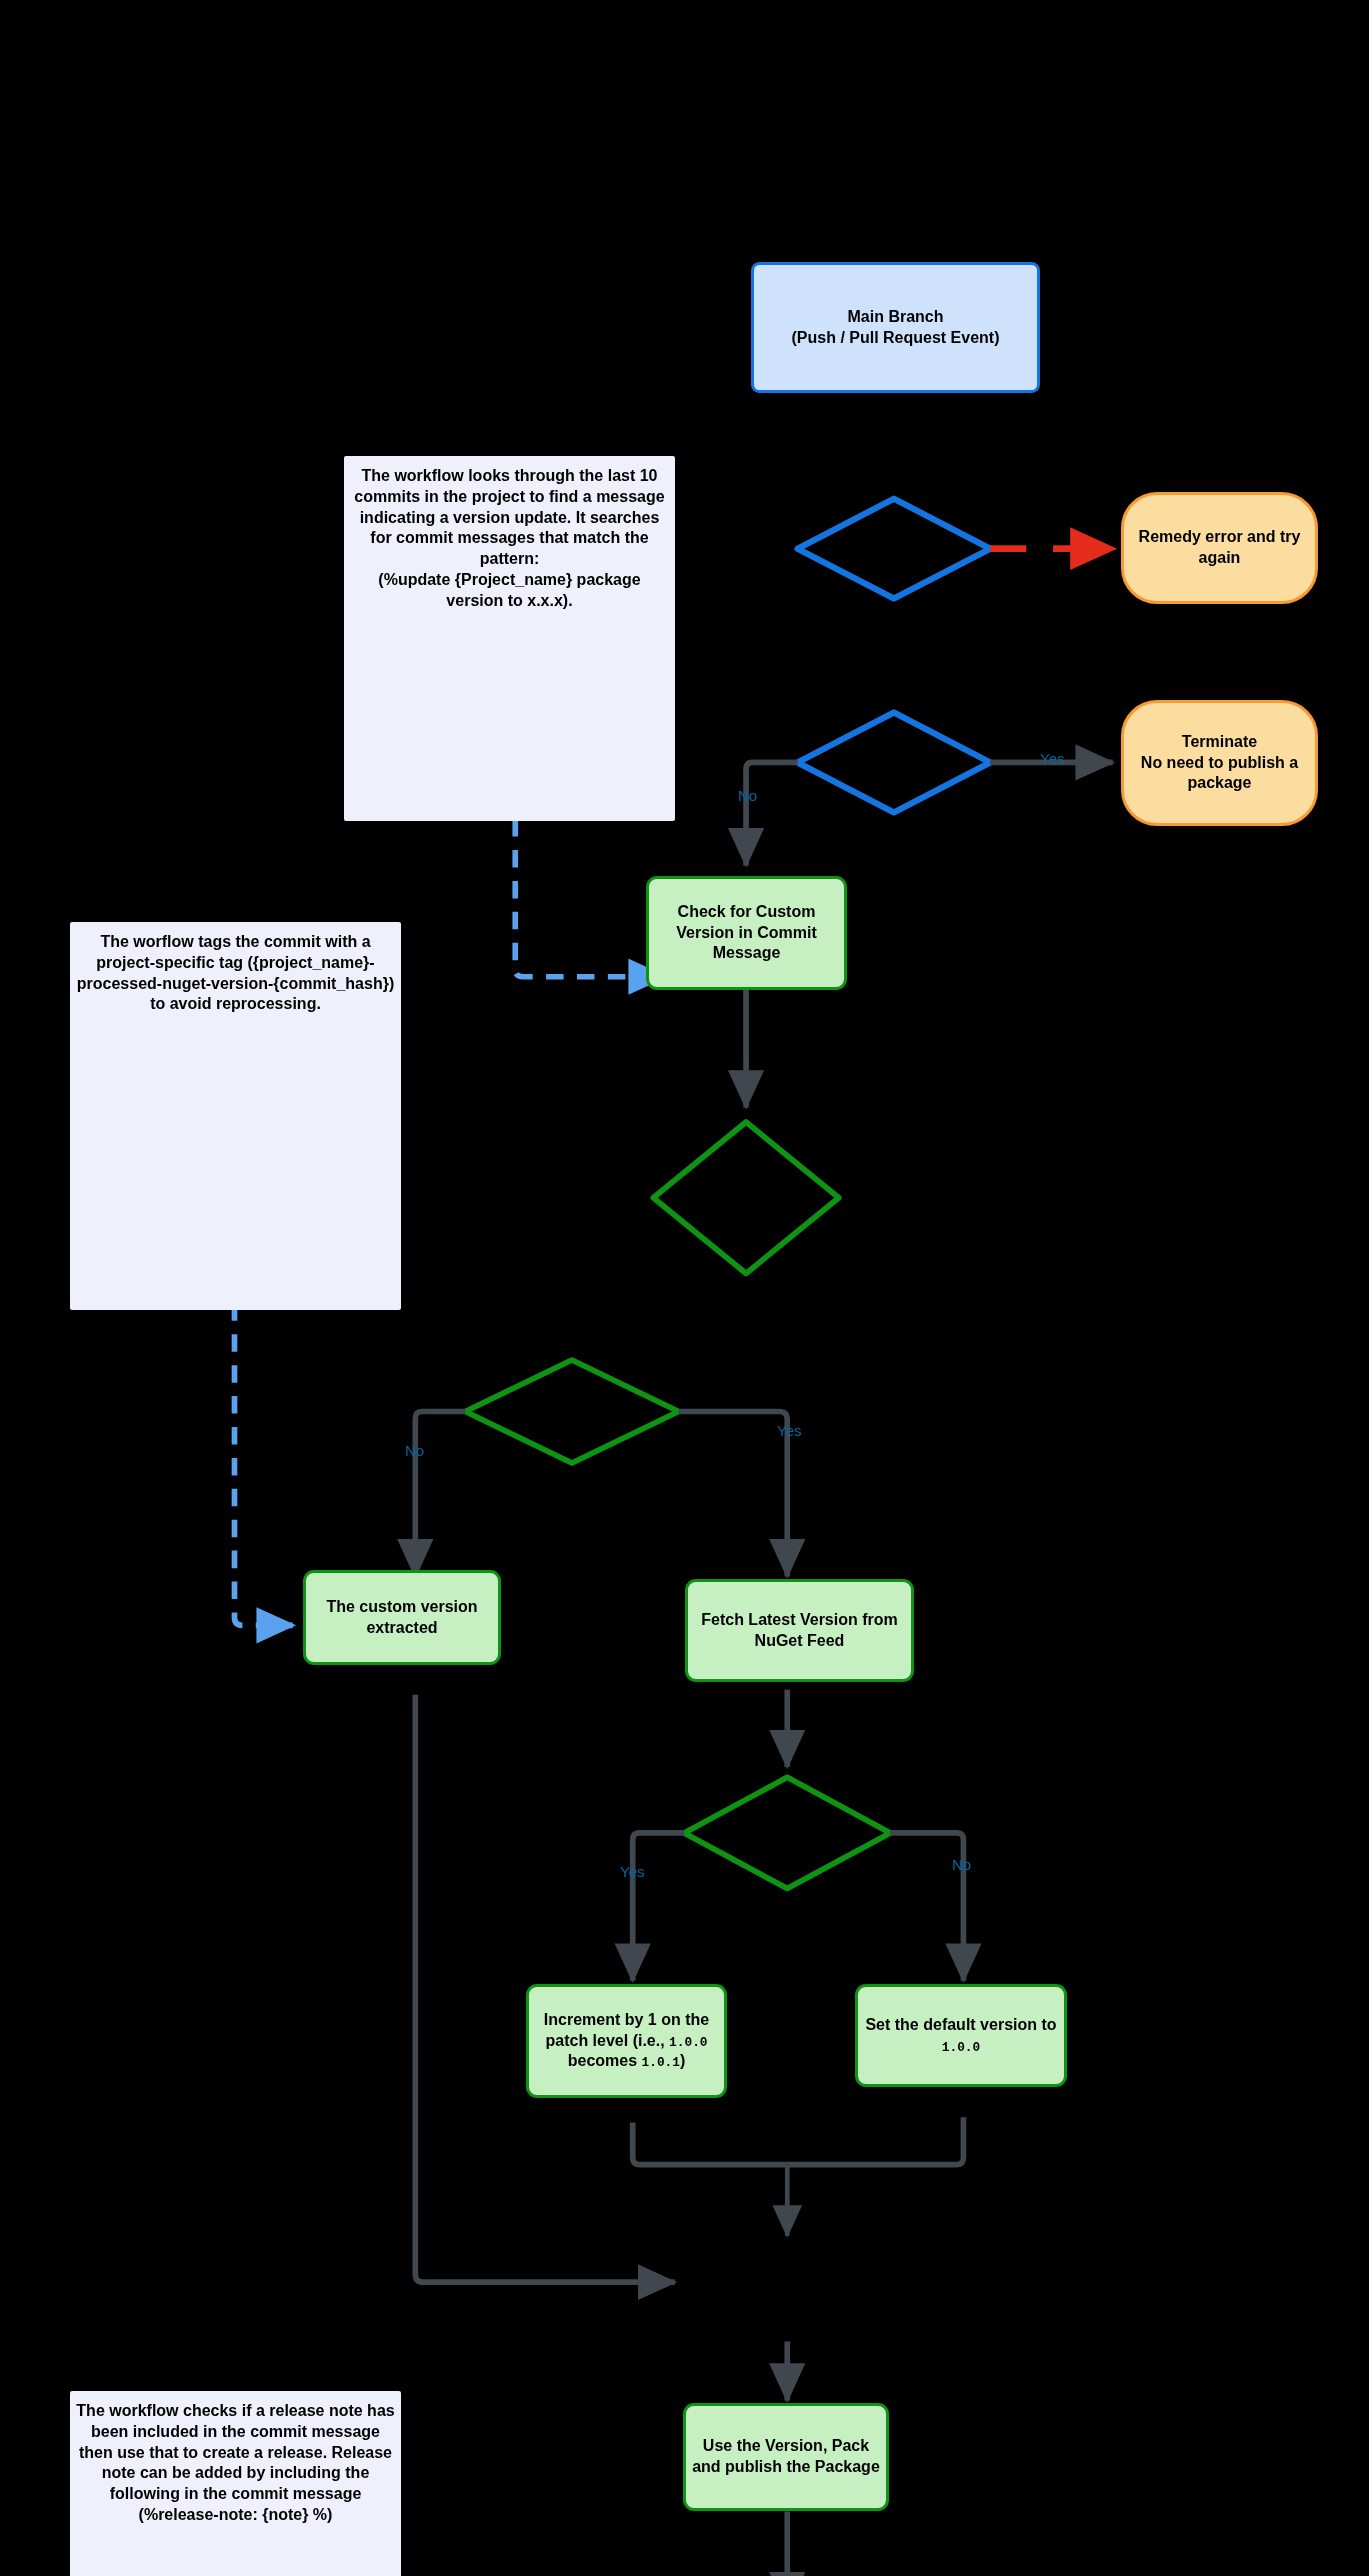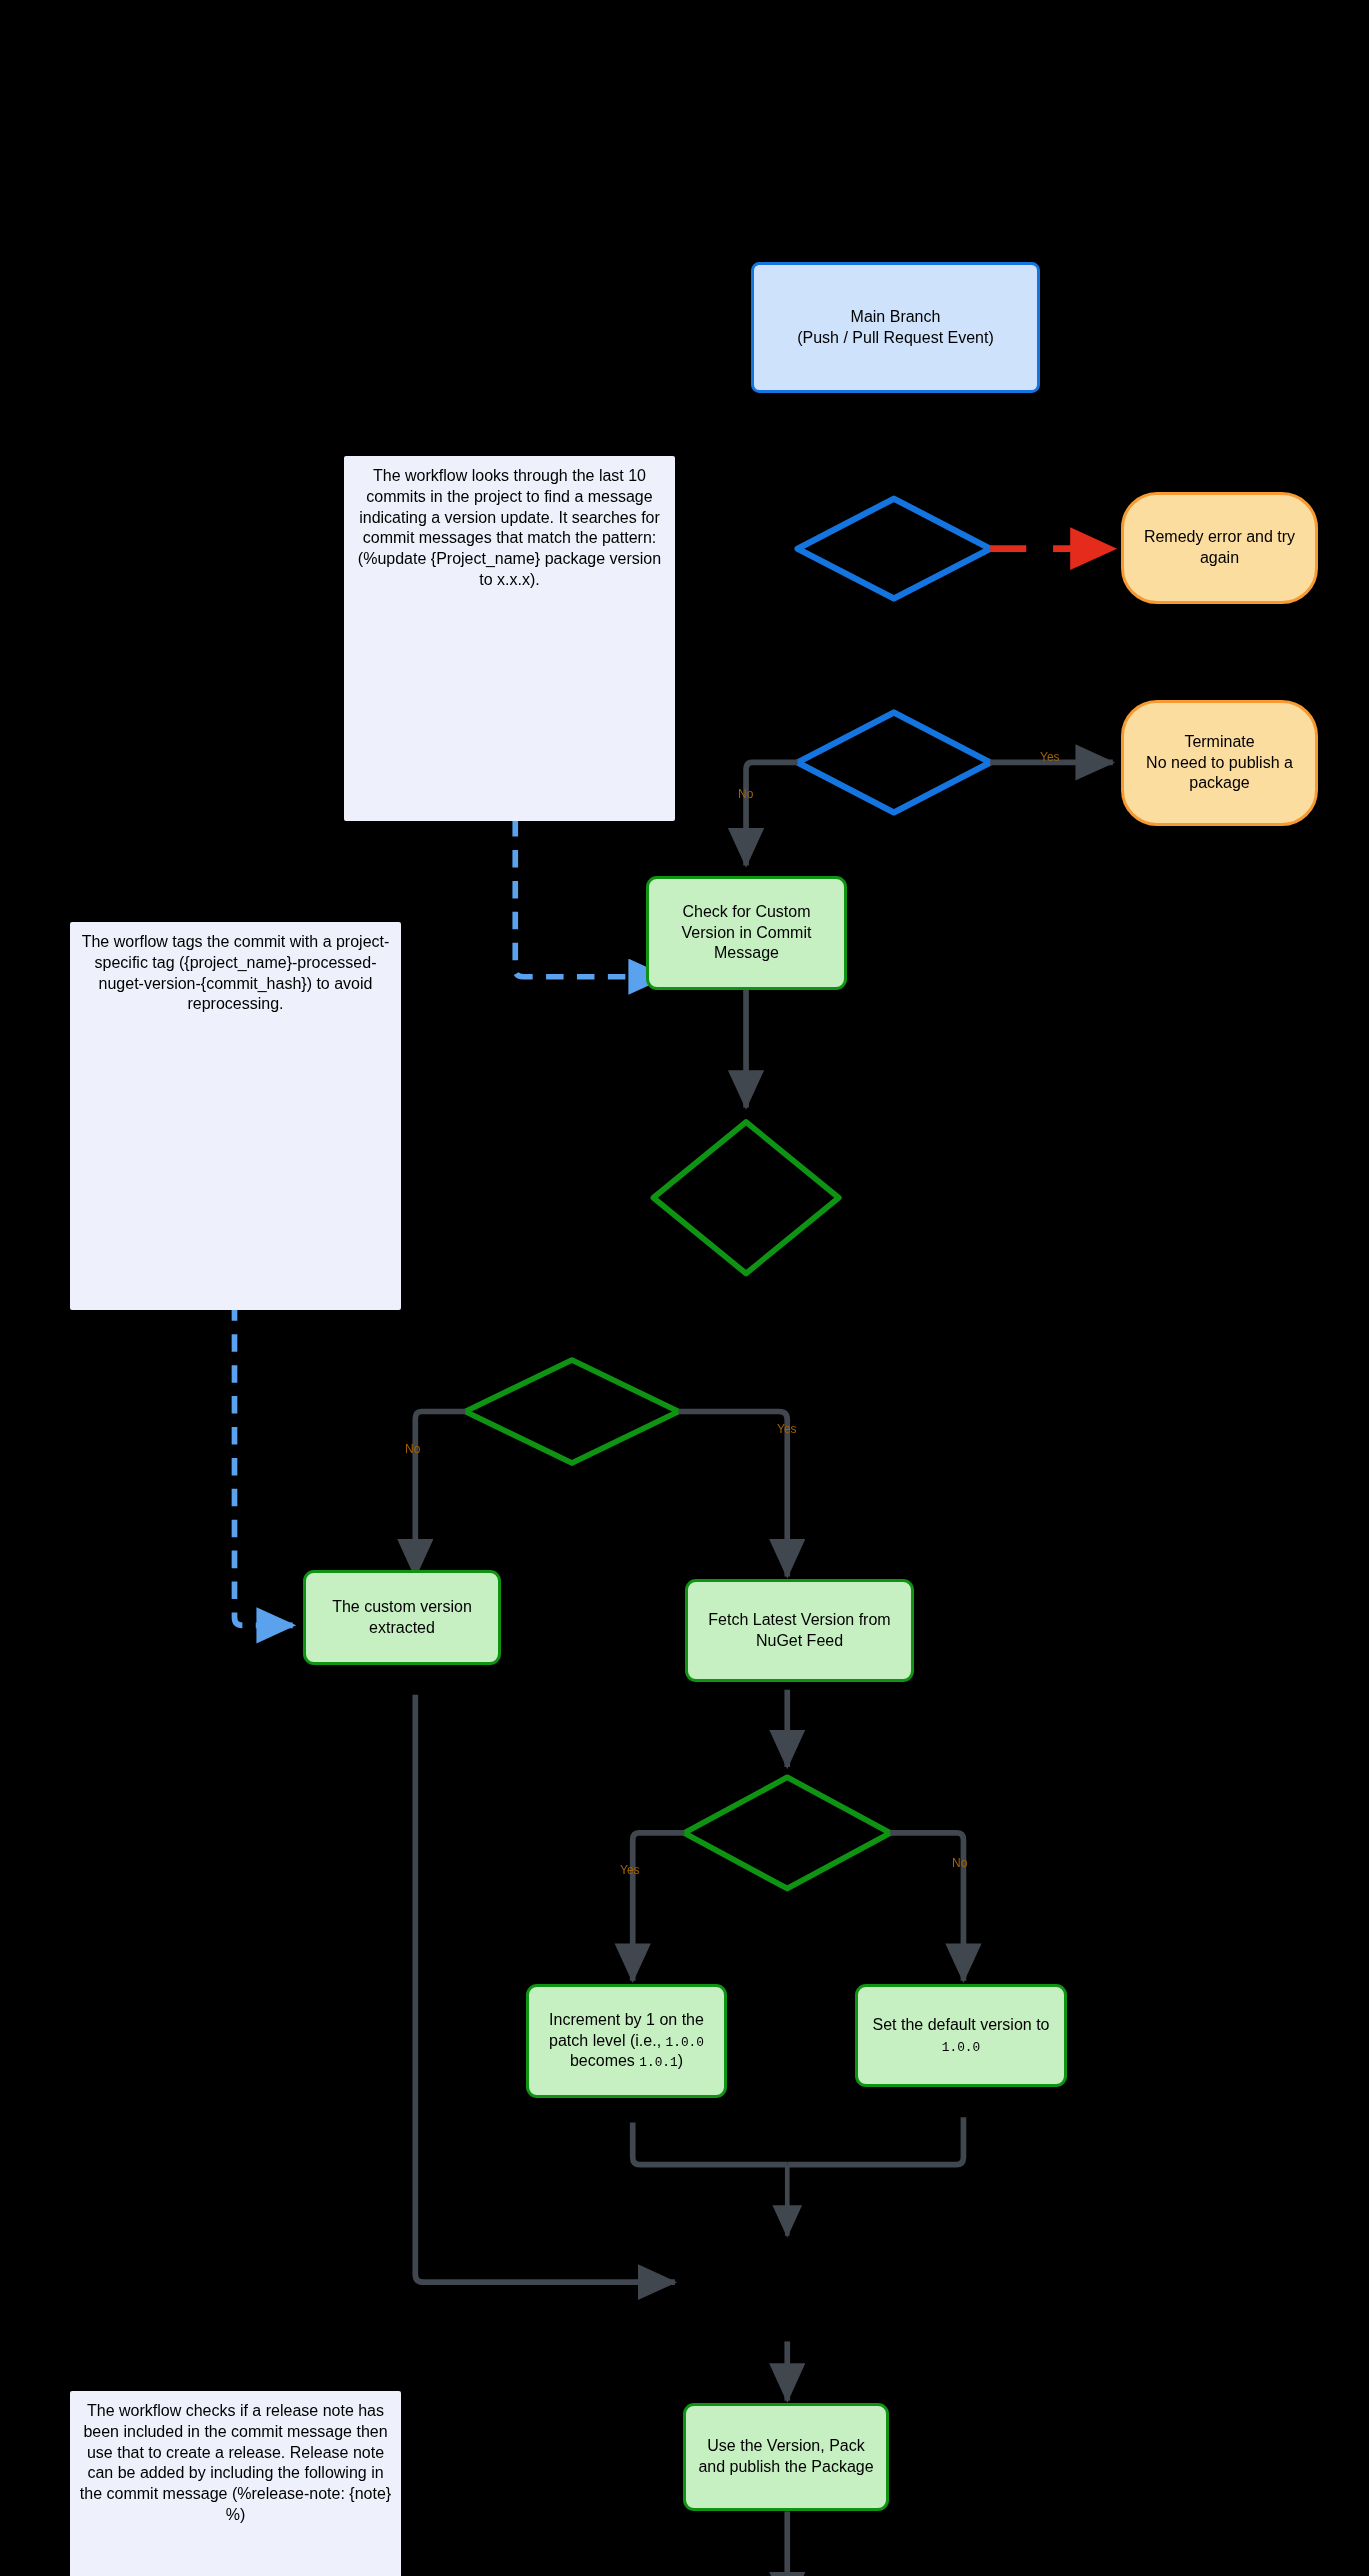--- a/index.html
+++ b/index.html
@@ -24,20 +24,21 @@
   }
   .node {
     position: absolute;
     box-sizing: border-box;
     display: flex;
     align-items: center;
     justify-content: center;
     text-align: center;
     color: #000000;
     line-height: 1.30;
+    font-weight: bold;
   }
   
   .n-blue {
     background: #cfe2fc;
     border: 3.6px solid #1575e0;
     border-radius: 8.2px;
   }
   
   .n-green {
     background: #c6f0c2;
@@ -70,23 +71,23 @@
     padding: 0 6.2px;
     box-sizing: border-box;
     white-space: pre-line;
   }
   .code {
     font-family: "Liberation Mono", monospace;
     font-size: 0.80em;
   }
   .edge-label {
     position: absolute;
-    color: #a16207;
+    color: #0369a1;
     font-family: "Liberation Sans", sans-serif;
-    font-size: 12px;
+    font-size: 15px;
     line-height: 1;
     white-space: nowrap;
   }
 </style>
 </head>
 <body>
 
 <div id="canvas">
 
   <svg id="edges" viewBox="0 0 2659 5443" xmlns="http://www.w3.org/2000/svg">

